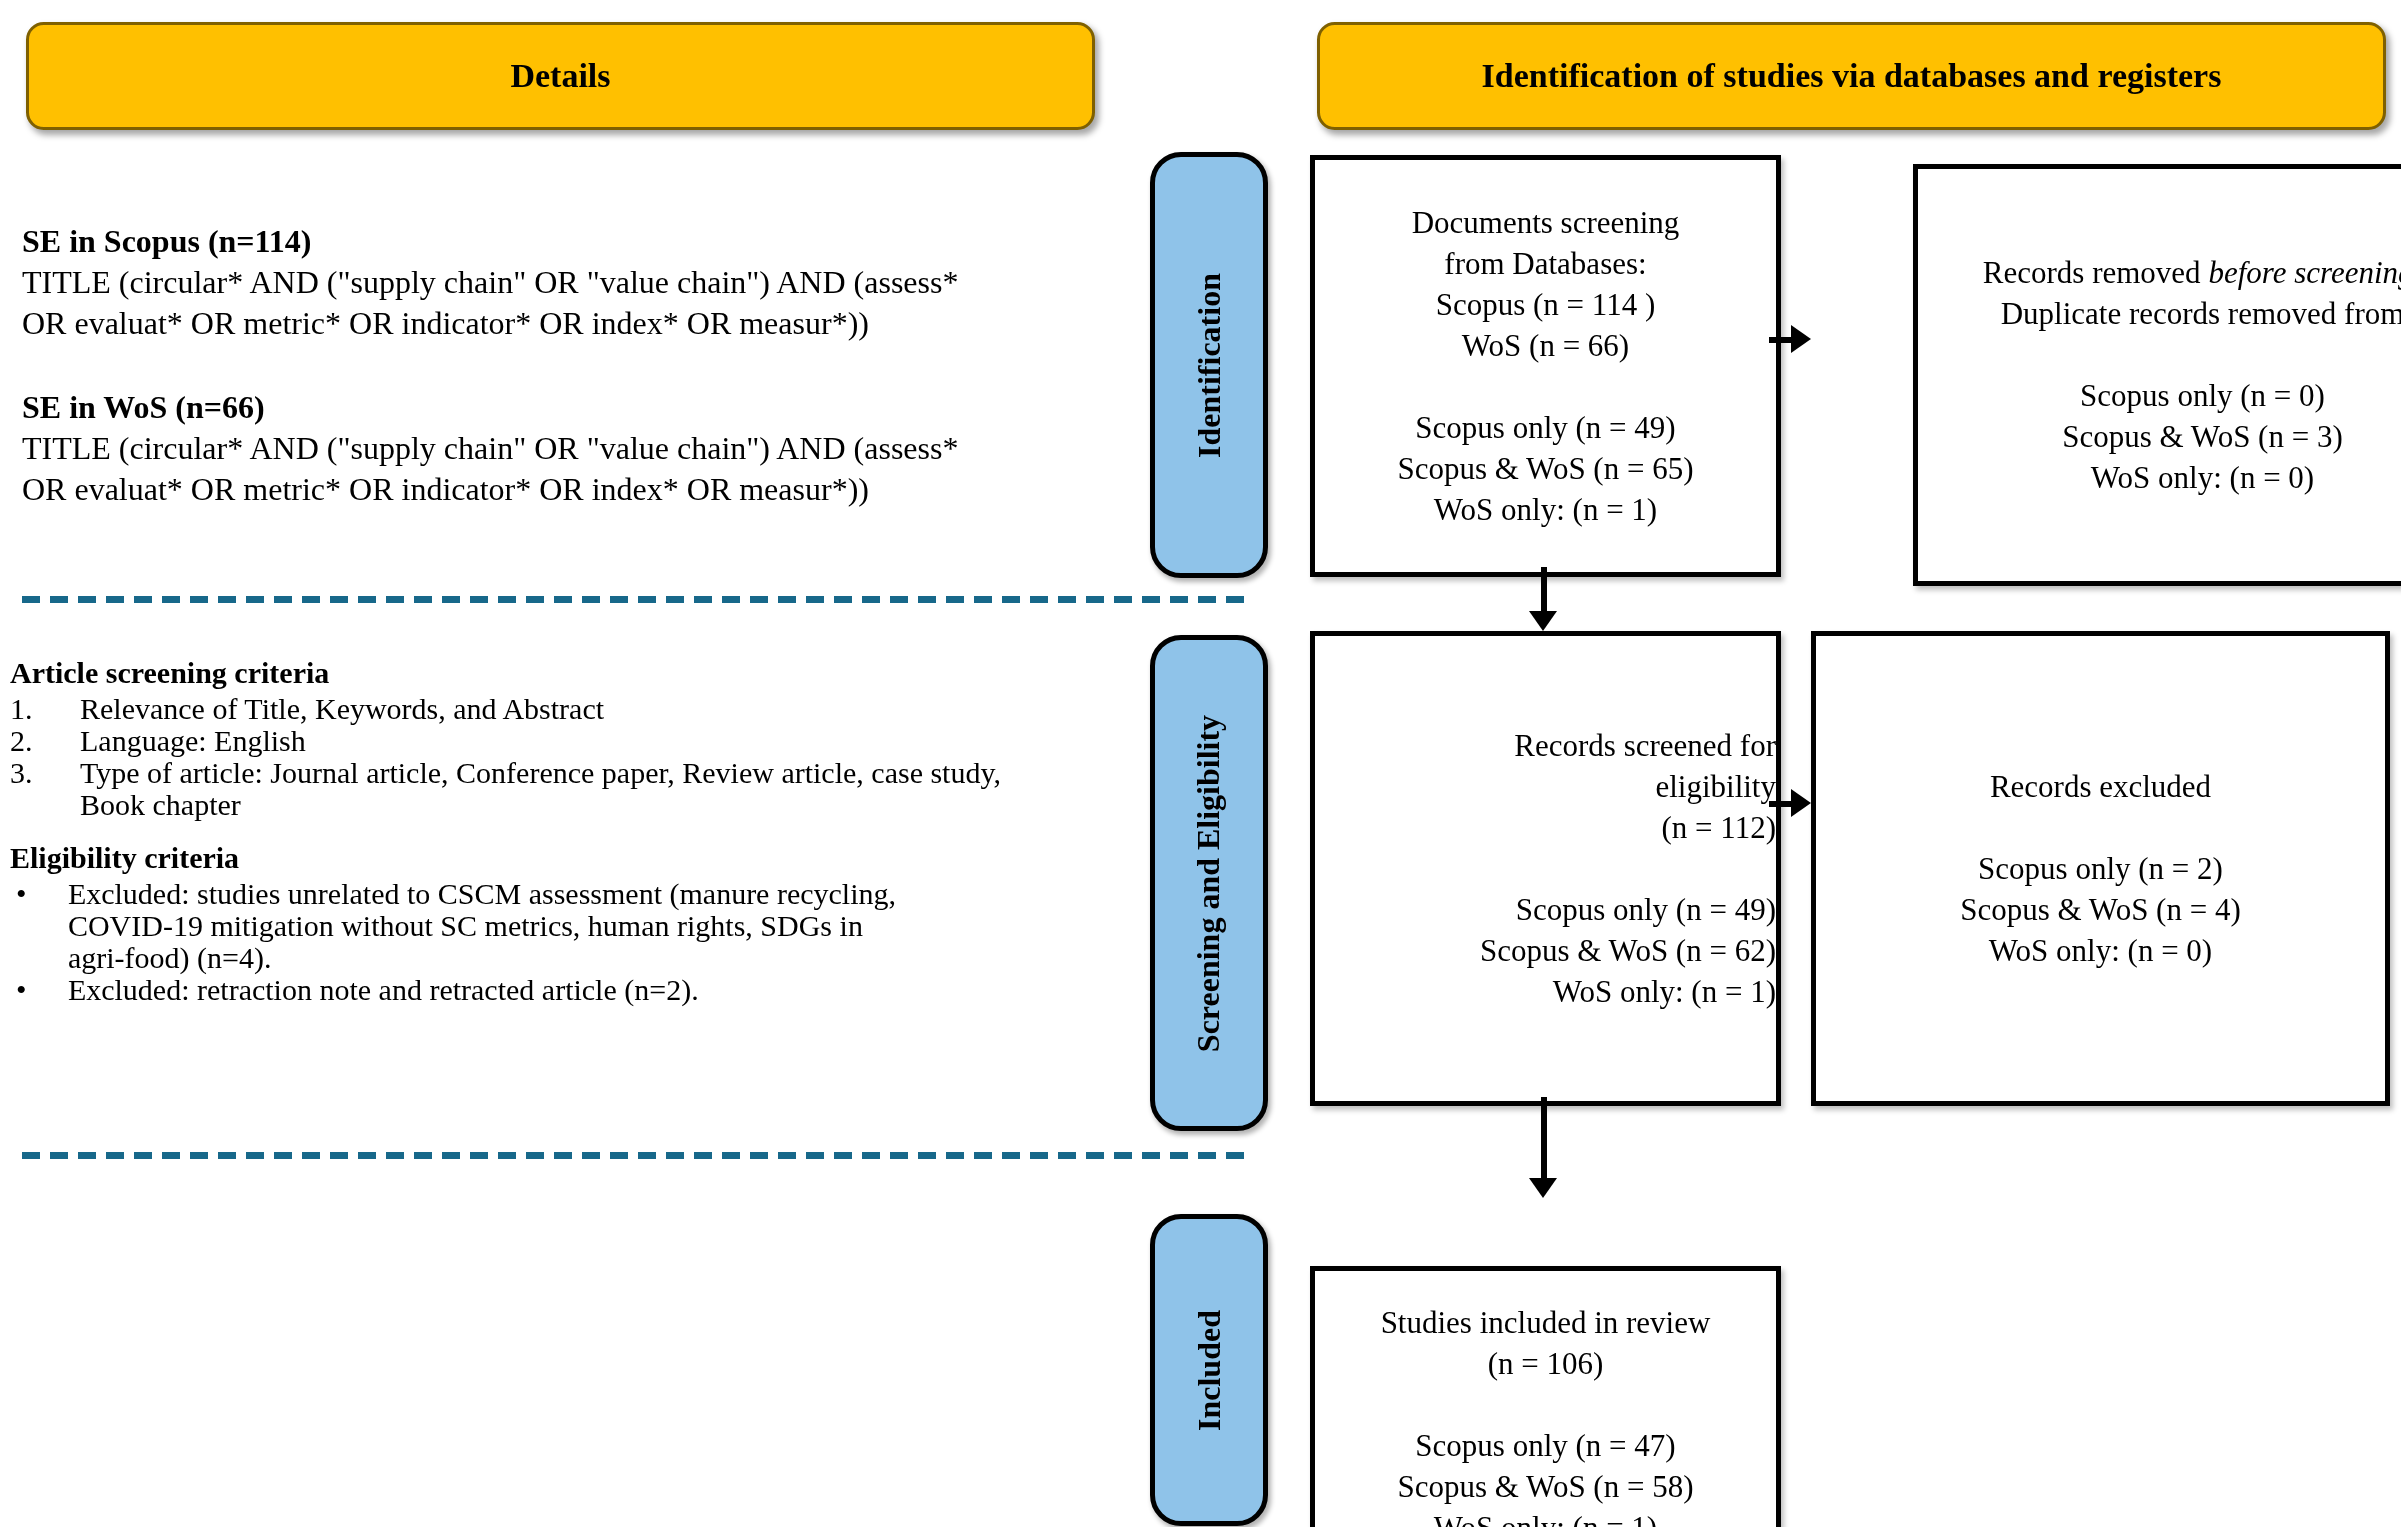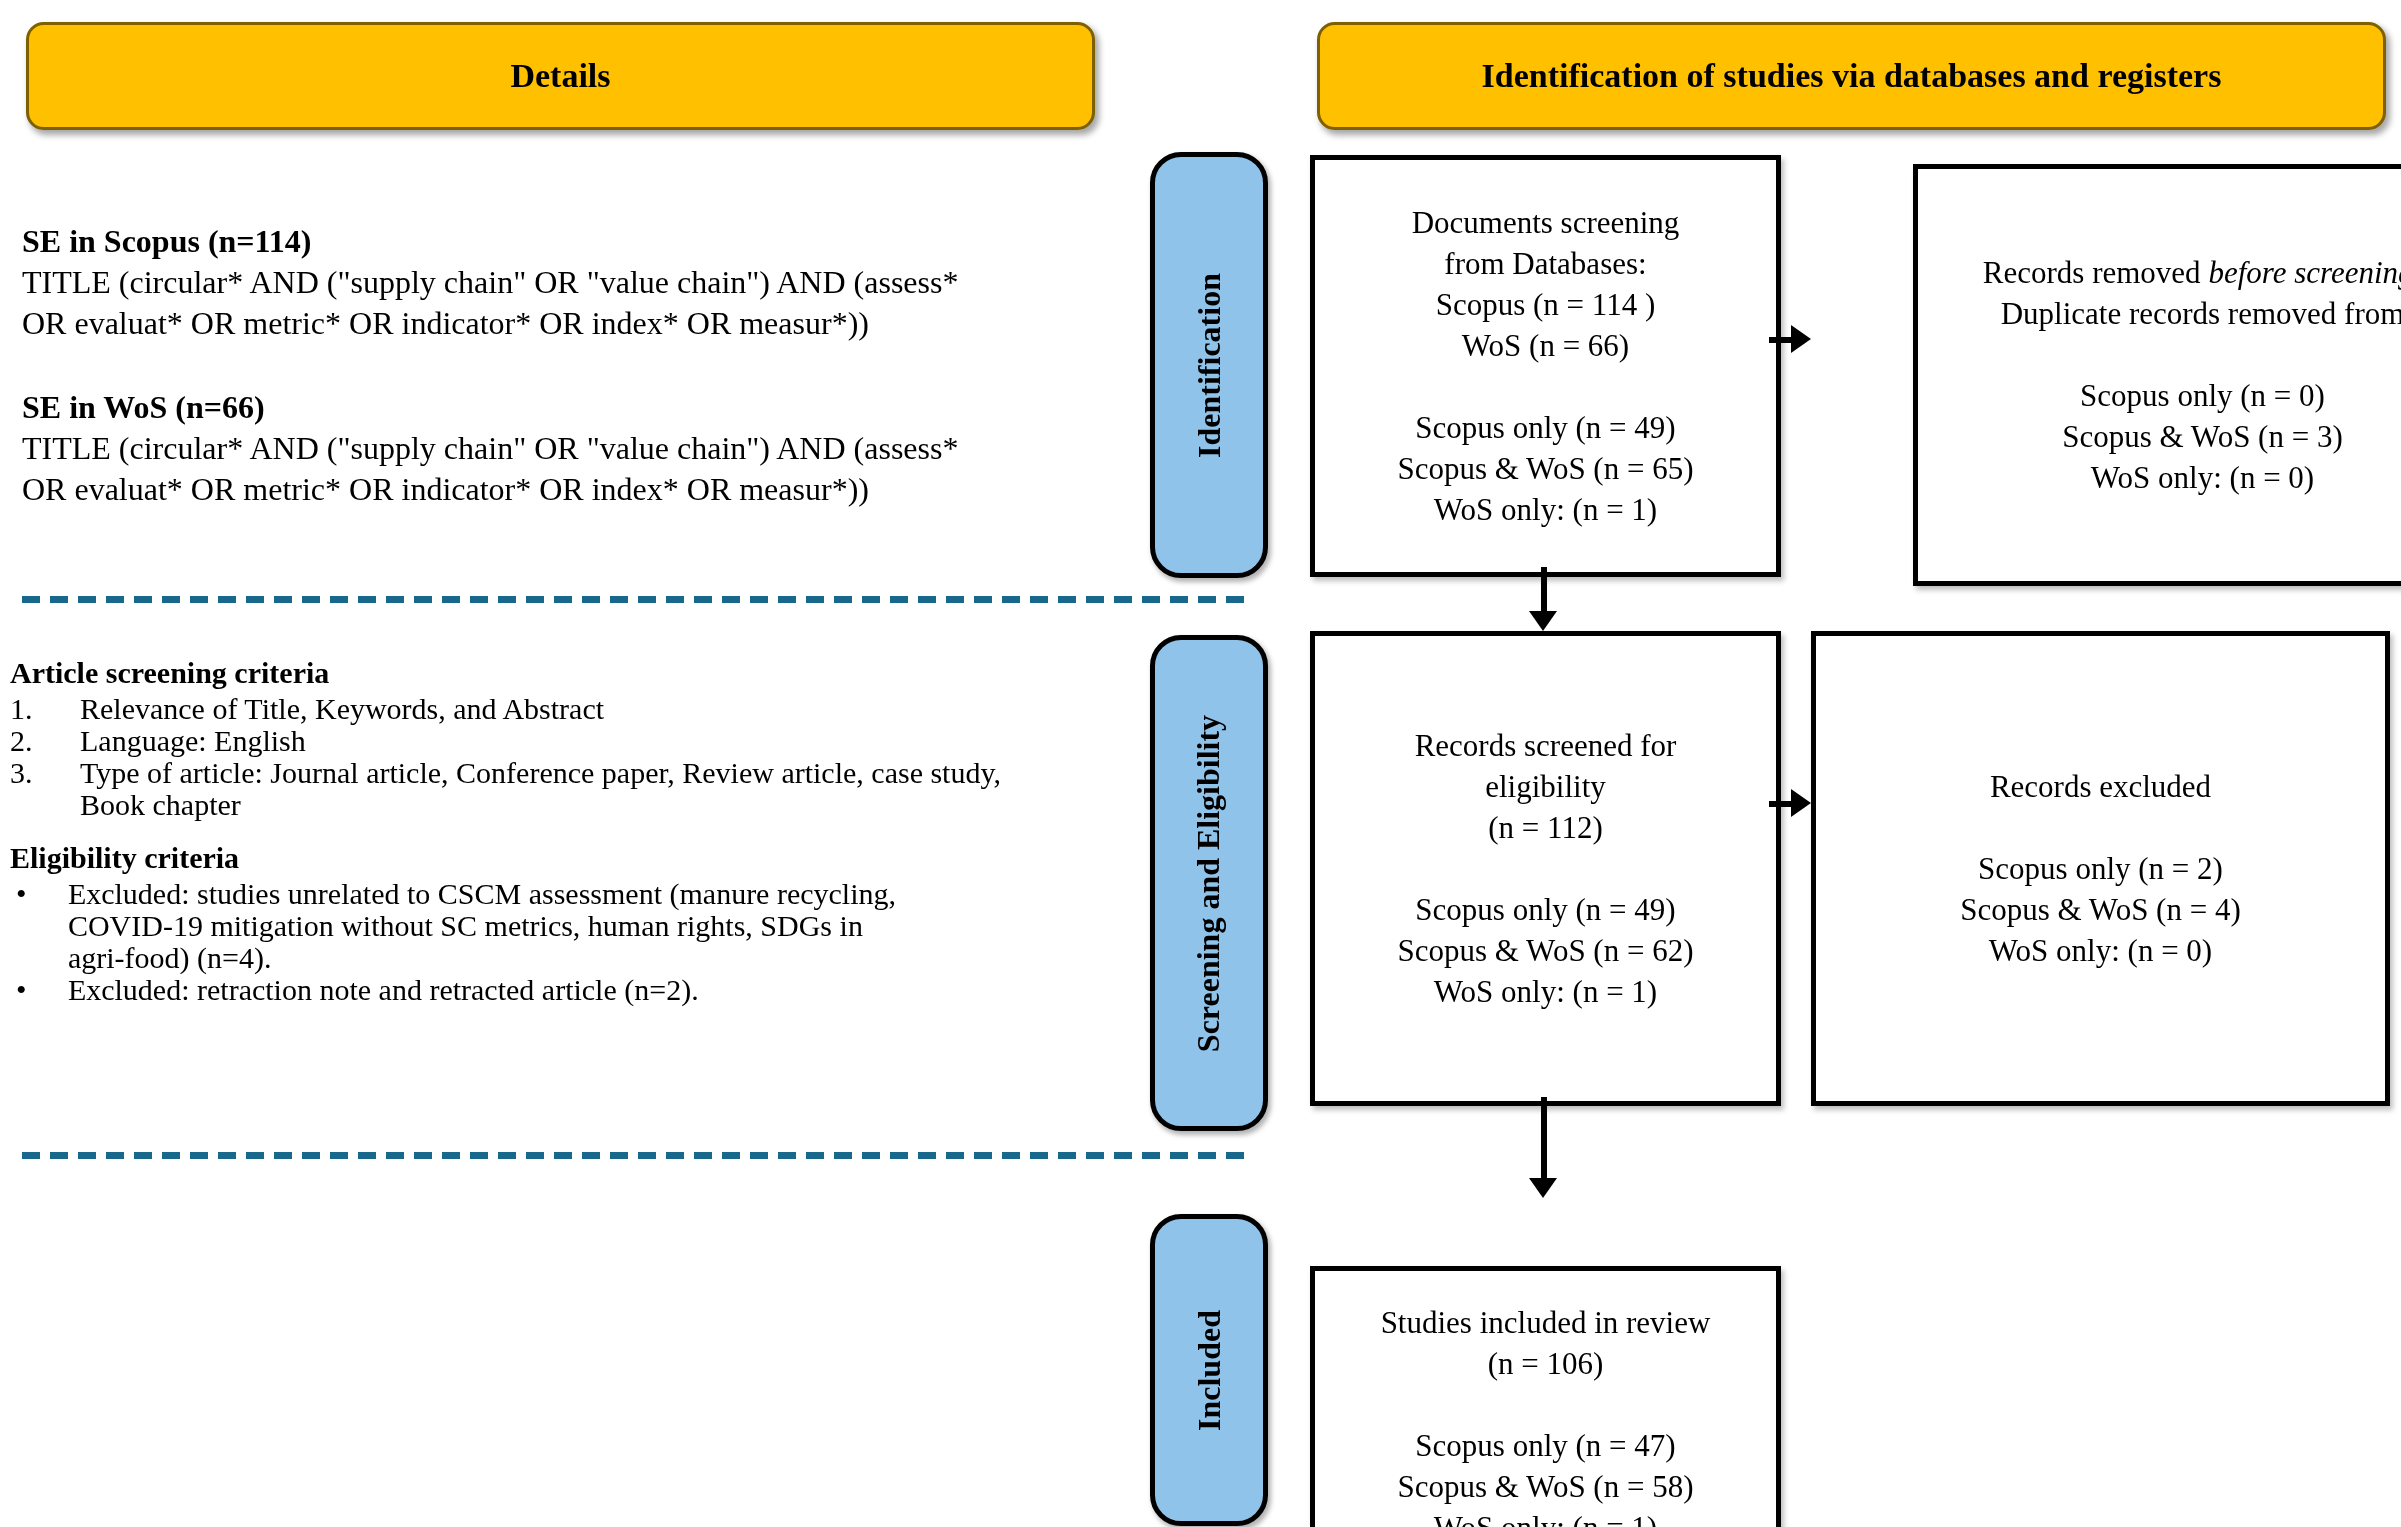--- a/index.html
+++ b/index.html
@@ -69,21 +69,21 @@
   
   .fbox{
     position:absolute;background:#fff;border:5.2px solid #000;
     box-shadow:2.9px 3.7px 5.2px rgba(0,0,0,0.25);
     display:flex;flex-direction:column;align-items:center;justify-content:center;
     font-size:31px;line-height:41px;text-align:center;
   }
   .fbox .bline{min-height:41px;white-space:nowrap;}
   .box-identified{left:1310px;top:155px;width:461px;height:412px;}
   .box-removed{left:1913px;top:155px;width:569px;height:412px;margin-top:9px;}
-  .box-screened{left:1310px;top:631px;width:461px;height:465px;}
+  .box-screened{left:1310px;top:631px;width:461px;height:465px;align-items:flex-end;}
   .box-excluded{left:1811px;top:631px;width:569px;height:465px;}
   .box-included{left:1310px;top:1266px;width:461px;height:307px;}
   .it{font-style:italic;}
 
   
   .arrow-right{position:absolute;width:43px;height:29px;}
   .arrow-right .shaft{position:absolute;left:0;top:11.8px;width:23.6px;height:5.9px;background:#000;}
   .arrow-right .head{position:absolute;left:22px;top:0;width:0;height:0;
     border-top:14.7px solid transparent;border-bottom:14.7px solid transparent;border-left:20.6px solid #000;}
   .ar-1{left:1769px;top:325px;}

